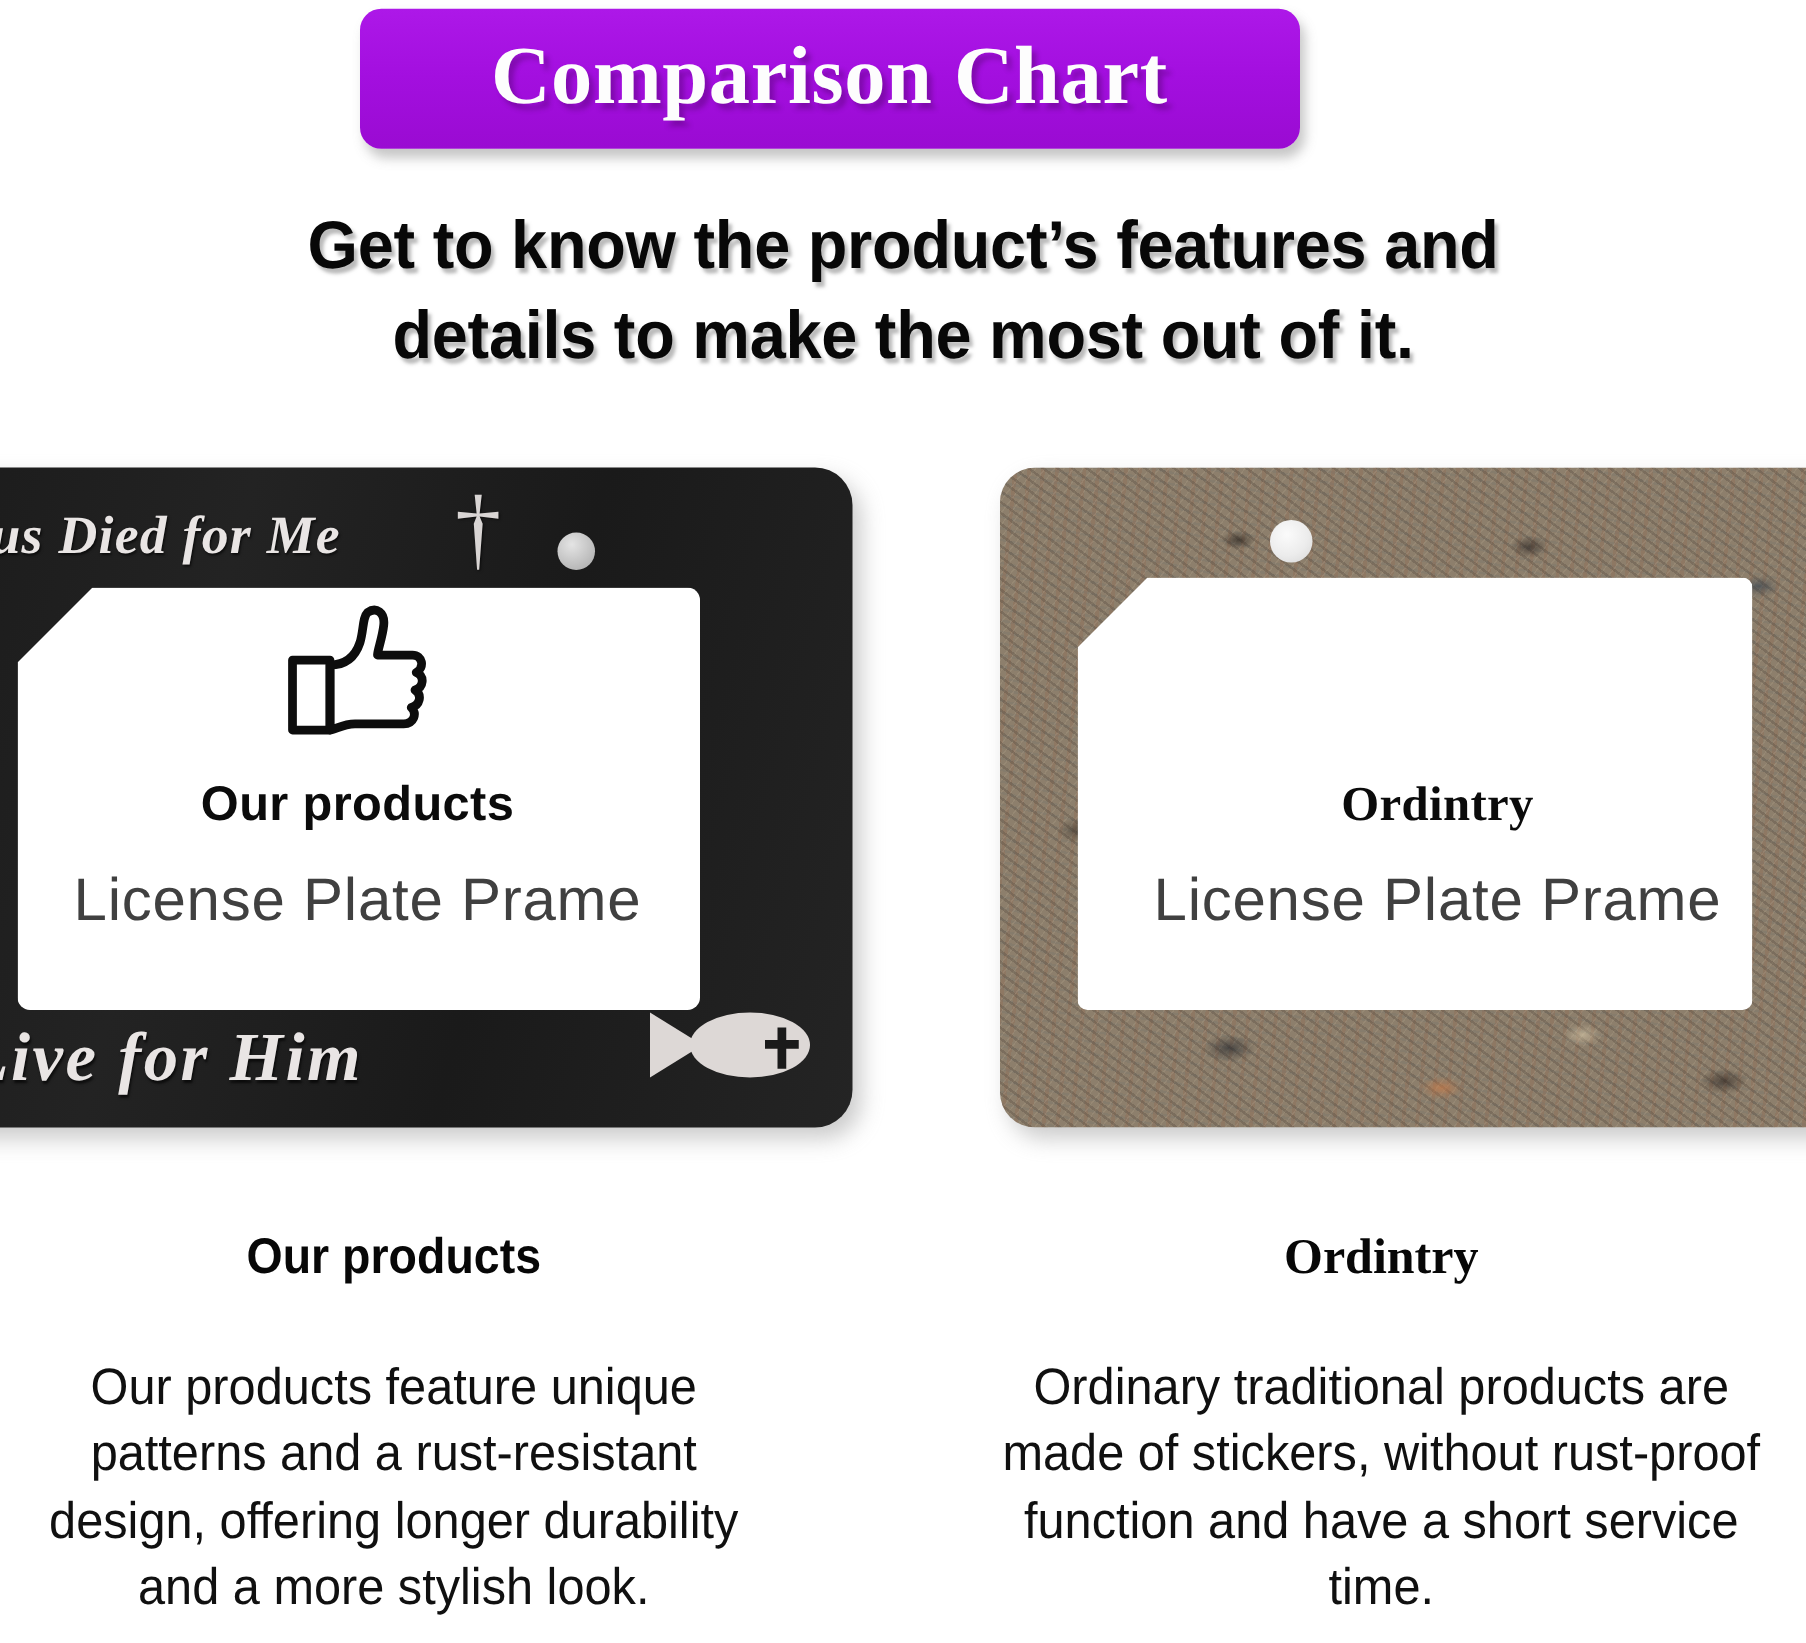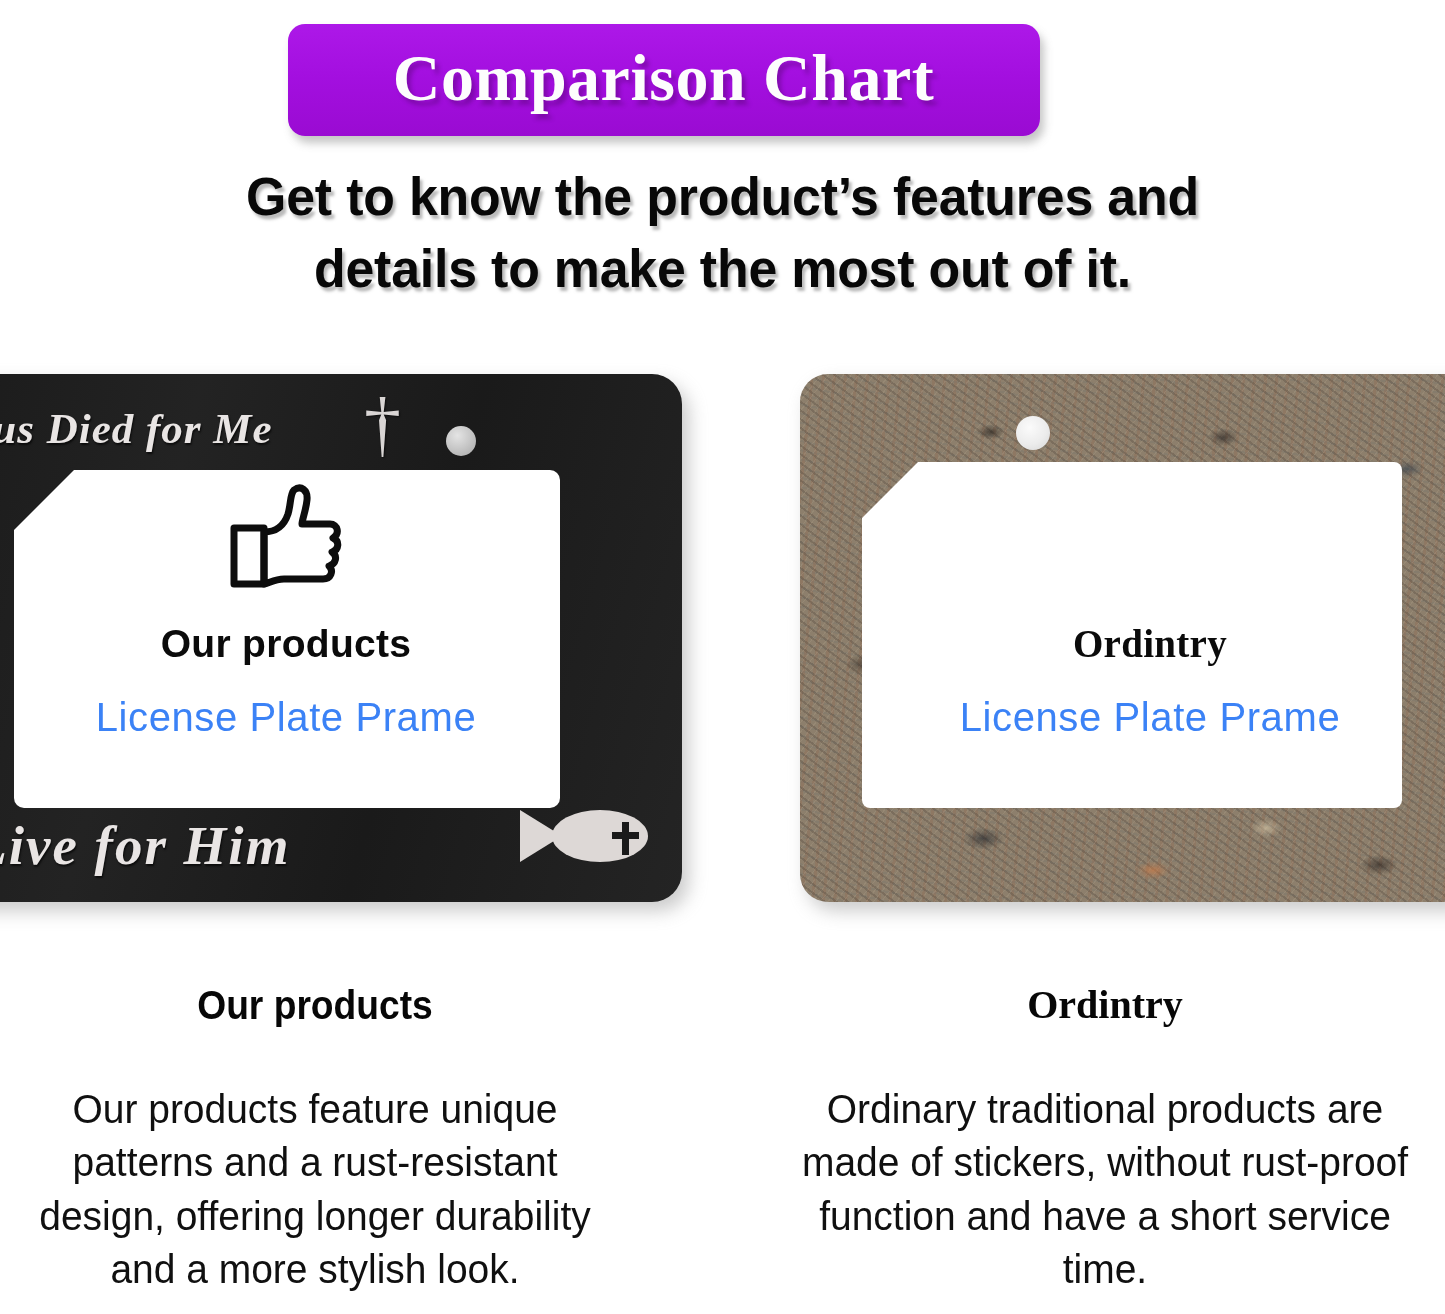--- a/index.html
+++ b/index.html
@@ -6,21 +6,21 @@
   html,body { background:#fff; }
   body {
     width:1445px; height:1314px;
     position:relative; overflow:hidden;
     font-family:"Liberation Sans", sans-serif;
     color:#0d0d0d;
   }
 
   
   #banner-wrap {
-    position:absolute; left:0; top:24px; width:1327px;
+    position:absolute; left:0; top:7px; width:1327px;
     display:flex; justify-content:center;
   }
   #banner {
     width:752px; height:112px;
     background:linear-gradient(180deg,#ad18e8 0%,#a30fdf 48%,#9a0bd2 100%);
     border-radius:17px;
     box-shadow:4px 7px 9px rgba(120,120,120,.42);
     display:flex; align-items:center; justify-content:center;
   }
   #banner-title {
@@ -185,22 +185,22 @@
   #heading-ours {
     font-family:"Liberation Sans", sans-serif; font-weight:bold;
     letter-spacing:.3px;
   }
   #heading-ord {
     font-family:"Liberation Serif", serif; font-weight:bold;
     letter-spacing:.3px;
   }
   .label-sub {
     font-family:"Liberation Sans", sans-serif;
-    font-weight:300; font-size:40px; line-height:1;
-    color:#3b82f6; letter-spacing:.6px;
+    font-weight:300; font-size:48px; line-height:1;
+    color:#404040; letter-spacing:.6px;
   }
 
   
   #bottom { position:absolute; left:0; top:985px; width:1445px; height:330px; }
   .col { position:absolute; top:0; width:690px; text-align:center; }
   #col-left  { left:-30px; }
   #col-right { left:760px; }
   .col-title {
     font-size:40px; line-height:1;
     margin-bottom:58px; color:#070707;

